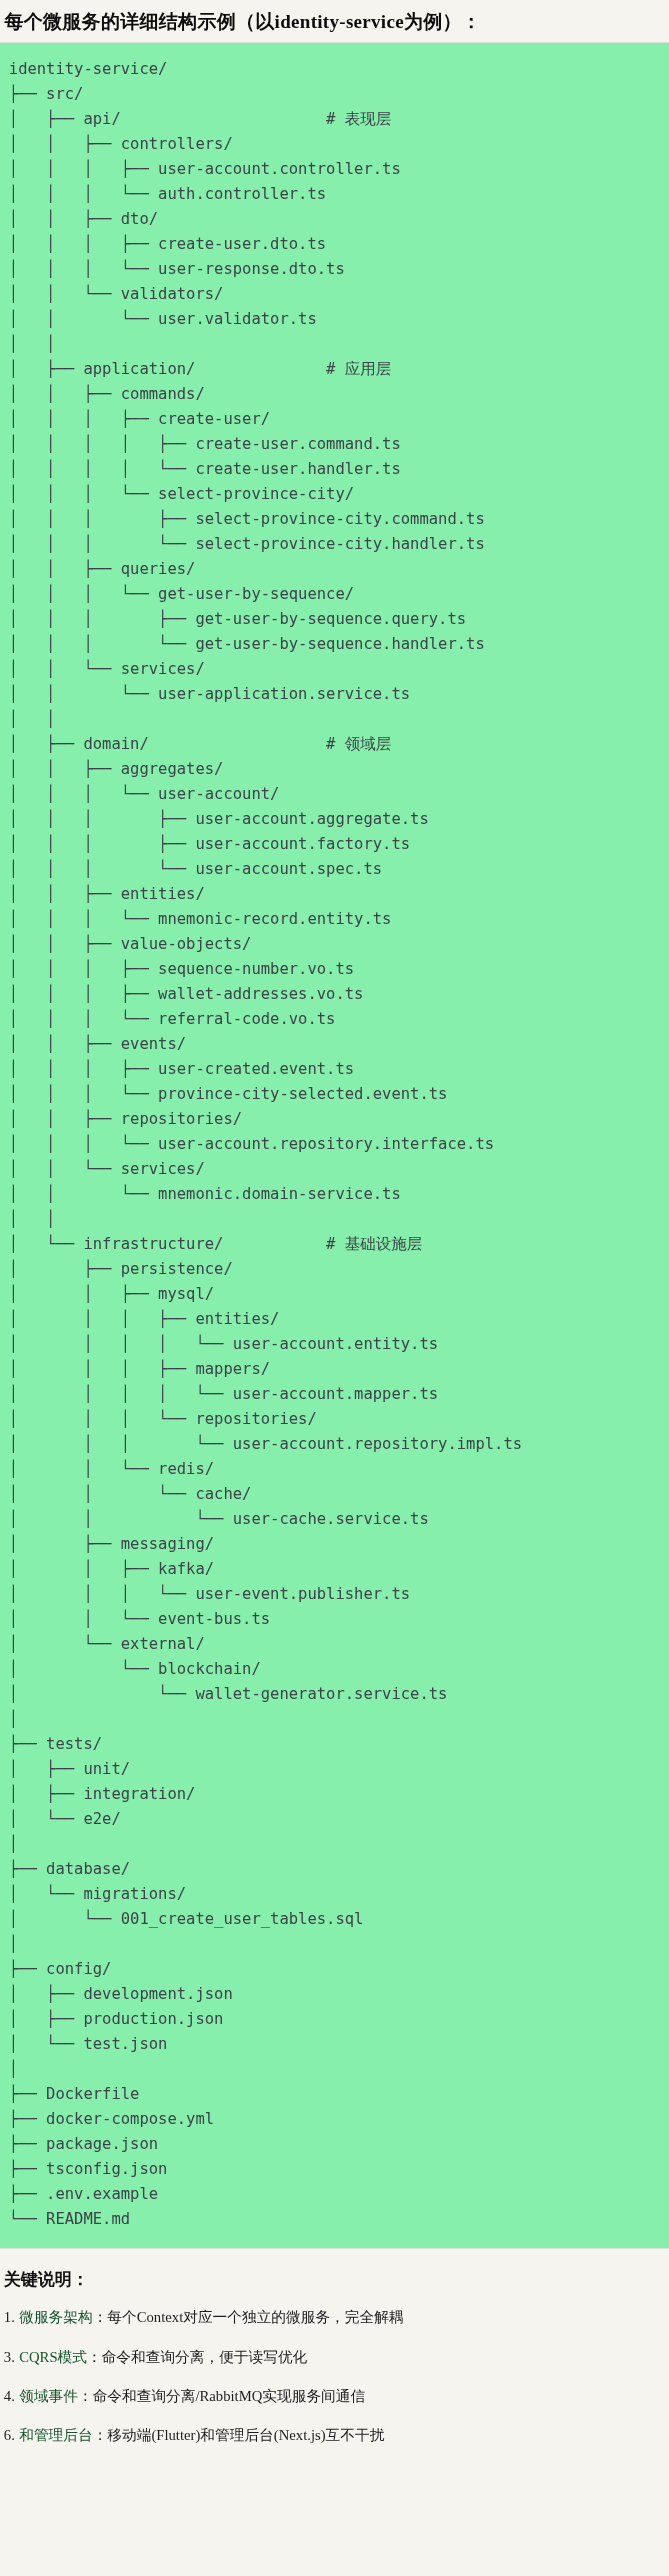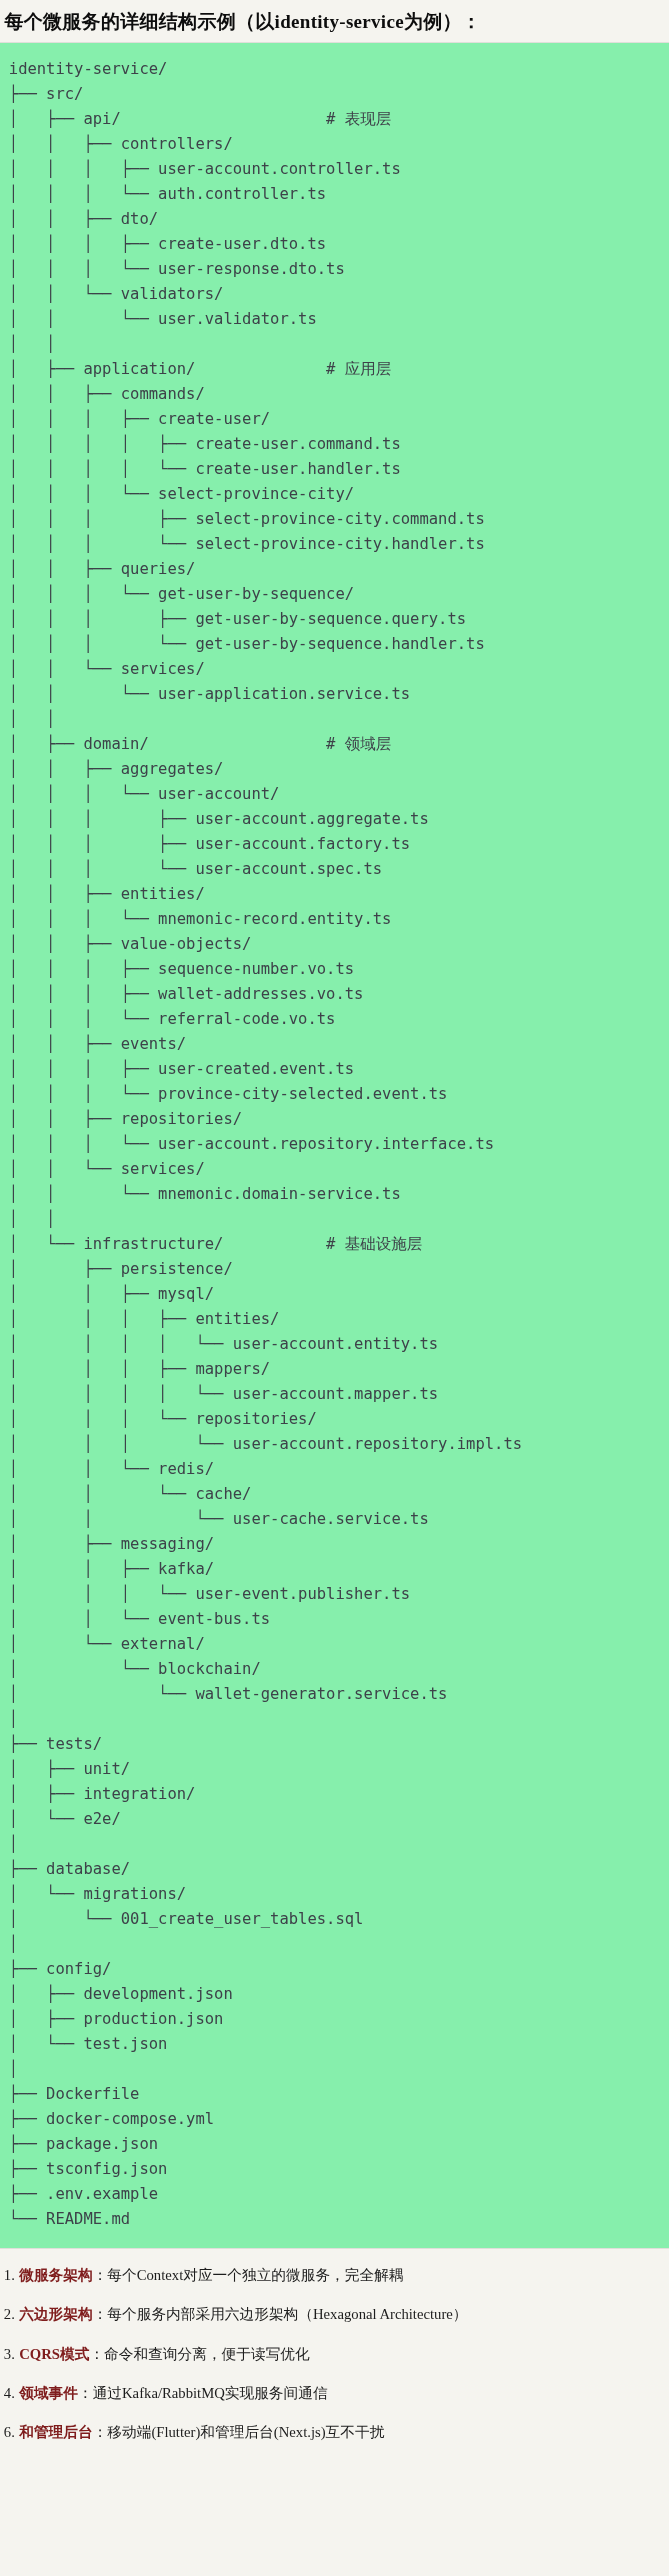--- a/index.html
+++ b/index.html
@@ -62,22 +62,22 @@
   .key-point {
     font-size: 14.7px;
     line-height: 19.4px;
     color: #1d1d1d;
     margin: 0 0 20px 3.8px;
   }
   .key-point .num {
     margin-right: 4.4px;
   }
   .key-point .term {
-    font-weight: bold;
-    color: #7f1d1d;
+    font-weight: normal;
+    color: #14532d;
   }
   .closing-para {
     font-size: 14.7px;
     line-height: 20px;
     color: #1d1d1d;
     margin: 25px 0 0 1.3px;
   }
 </style>
 </head>
 <body>
@@ -169,34 +169,32 @@
 │   └── test.json
 │
 ├── Dockerfile
 ├── docker-compose.yml
 ├── package.json
 ├── tsconfig.json
 ├── .env.example
 └── README.md</pre>
   </div>
 
+  <h2 class="section-heading">关键说明：</h2>
 
   <ol class="key-points">
 
   <li class="key-point">
       <span class="num">1.</span><span class="term">微服务架构</span><span class="colon">：</span><span class="desc">每个Context对应一个独立的微服务，完全解耦</span>
     </li>
       <li class="key-point">
-      <span class="num">2.</span><span class="term">六边形架构</span><span class="colon">：</span><span class="desc">每个服务内部采用六边形架构（Hexagonal Architecture）</span>
+      <span class="num">3.</span><span class="term">CQRS模式</span><span class="colon">：</span><span class="desc">命令和查询分离，便于读写优化</span>
     </li>
       <li class="key-point">
-      <span class="num">3.</span><span class="term">CQRS模式</span><span class="colon">：</span><span class="desc">命令和查询分离，便于读写优化</span>
-    </li>
-      <li class="key-point">
-      <span class="num">4.</span><span class="term">领域事件</span><span class="colon">：</span><span class="desc">通过Kafka/RabbitMQ实现服务间通信</span>
+      <span class="num">4.</span><span class="term">领域事件</span><span class="colon">：</span><span class="desc">命令和查询分离/RabbitMQ实现服务间通信</span>
     </li>
       <li class="key-point">
       <span class="num">6.</span><span class="term">和管理后台</span><span class="colon">：</span><span class="desc">移动端(Flutter)和管理后台(Next.js)互不干扰</span>
     </li>
     </ol>
 
 
 </div>
 
 

